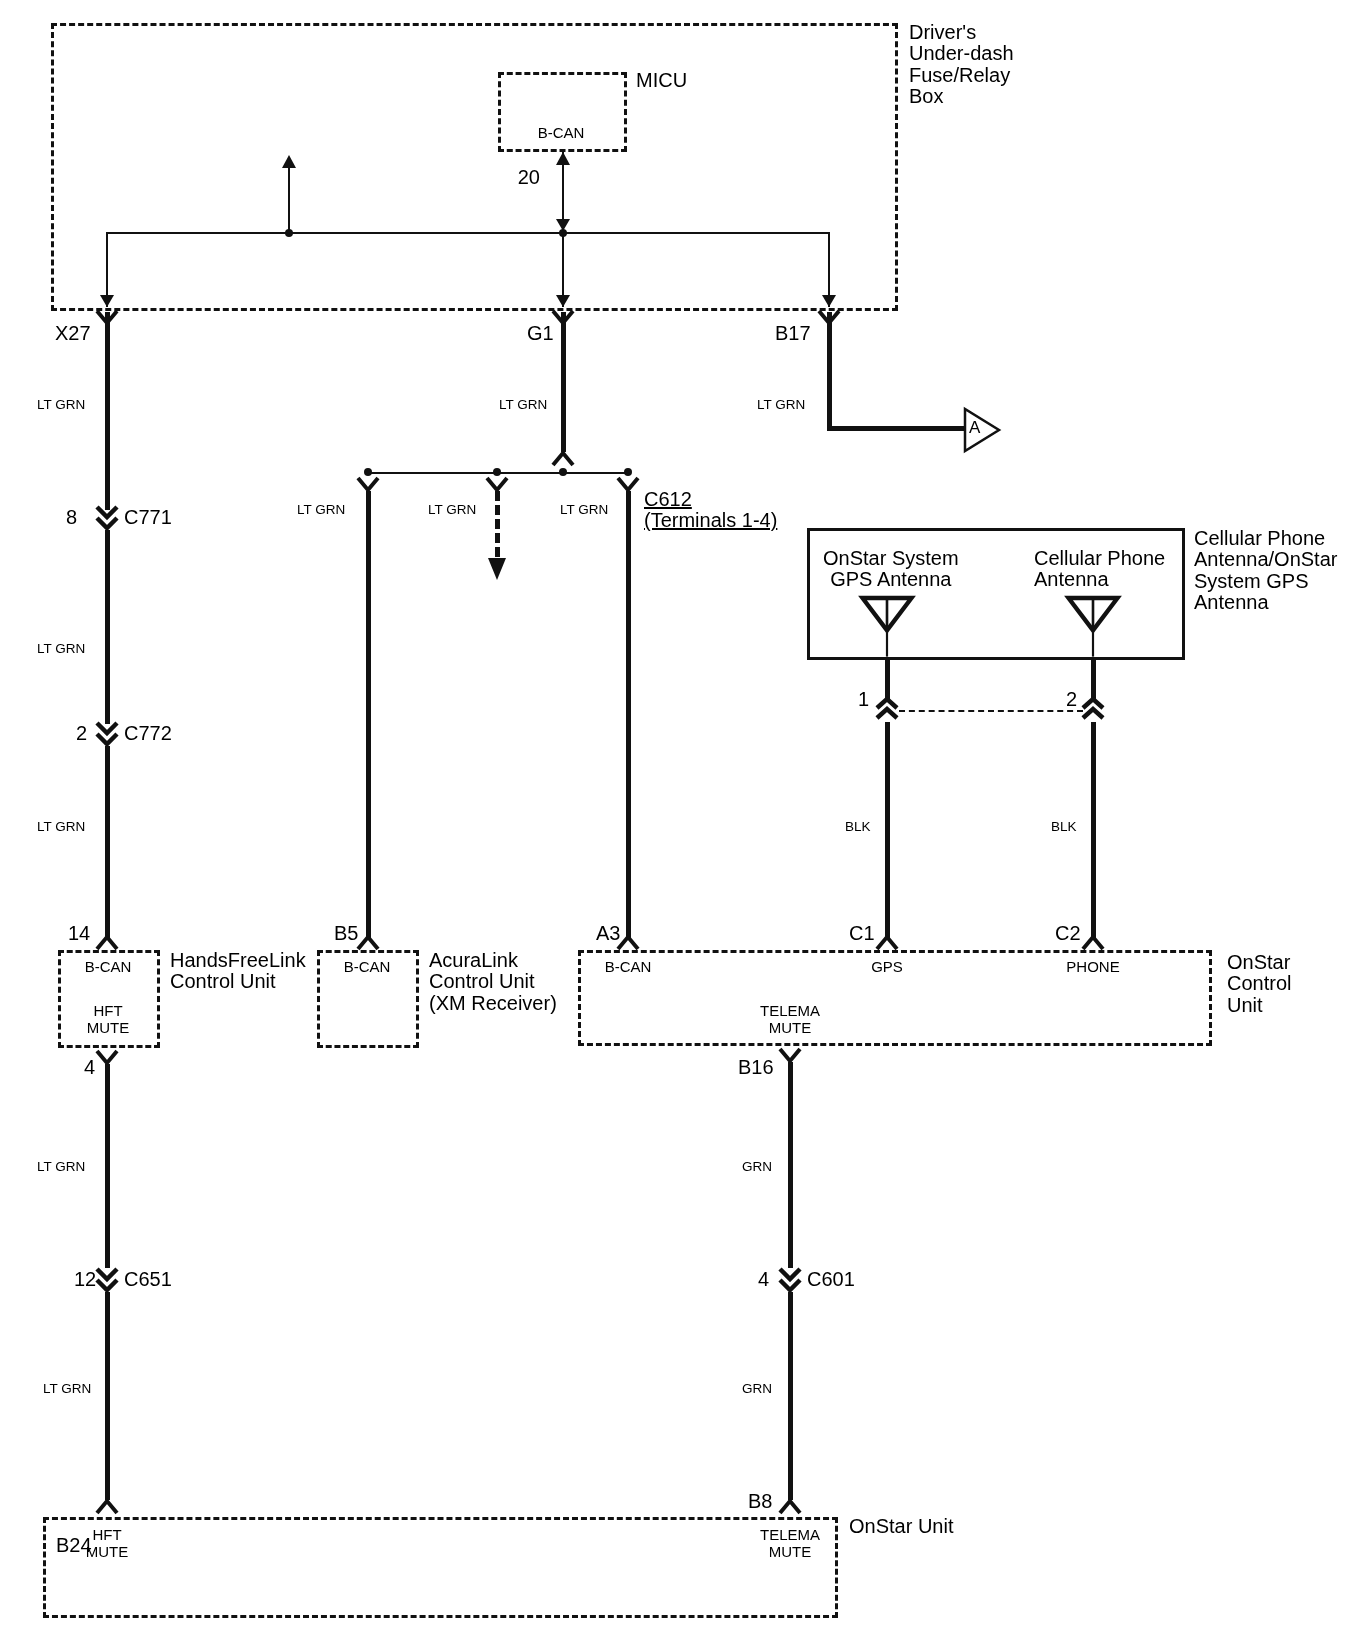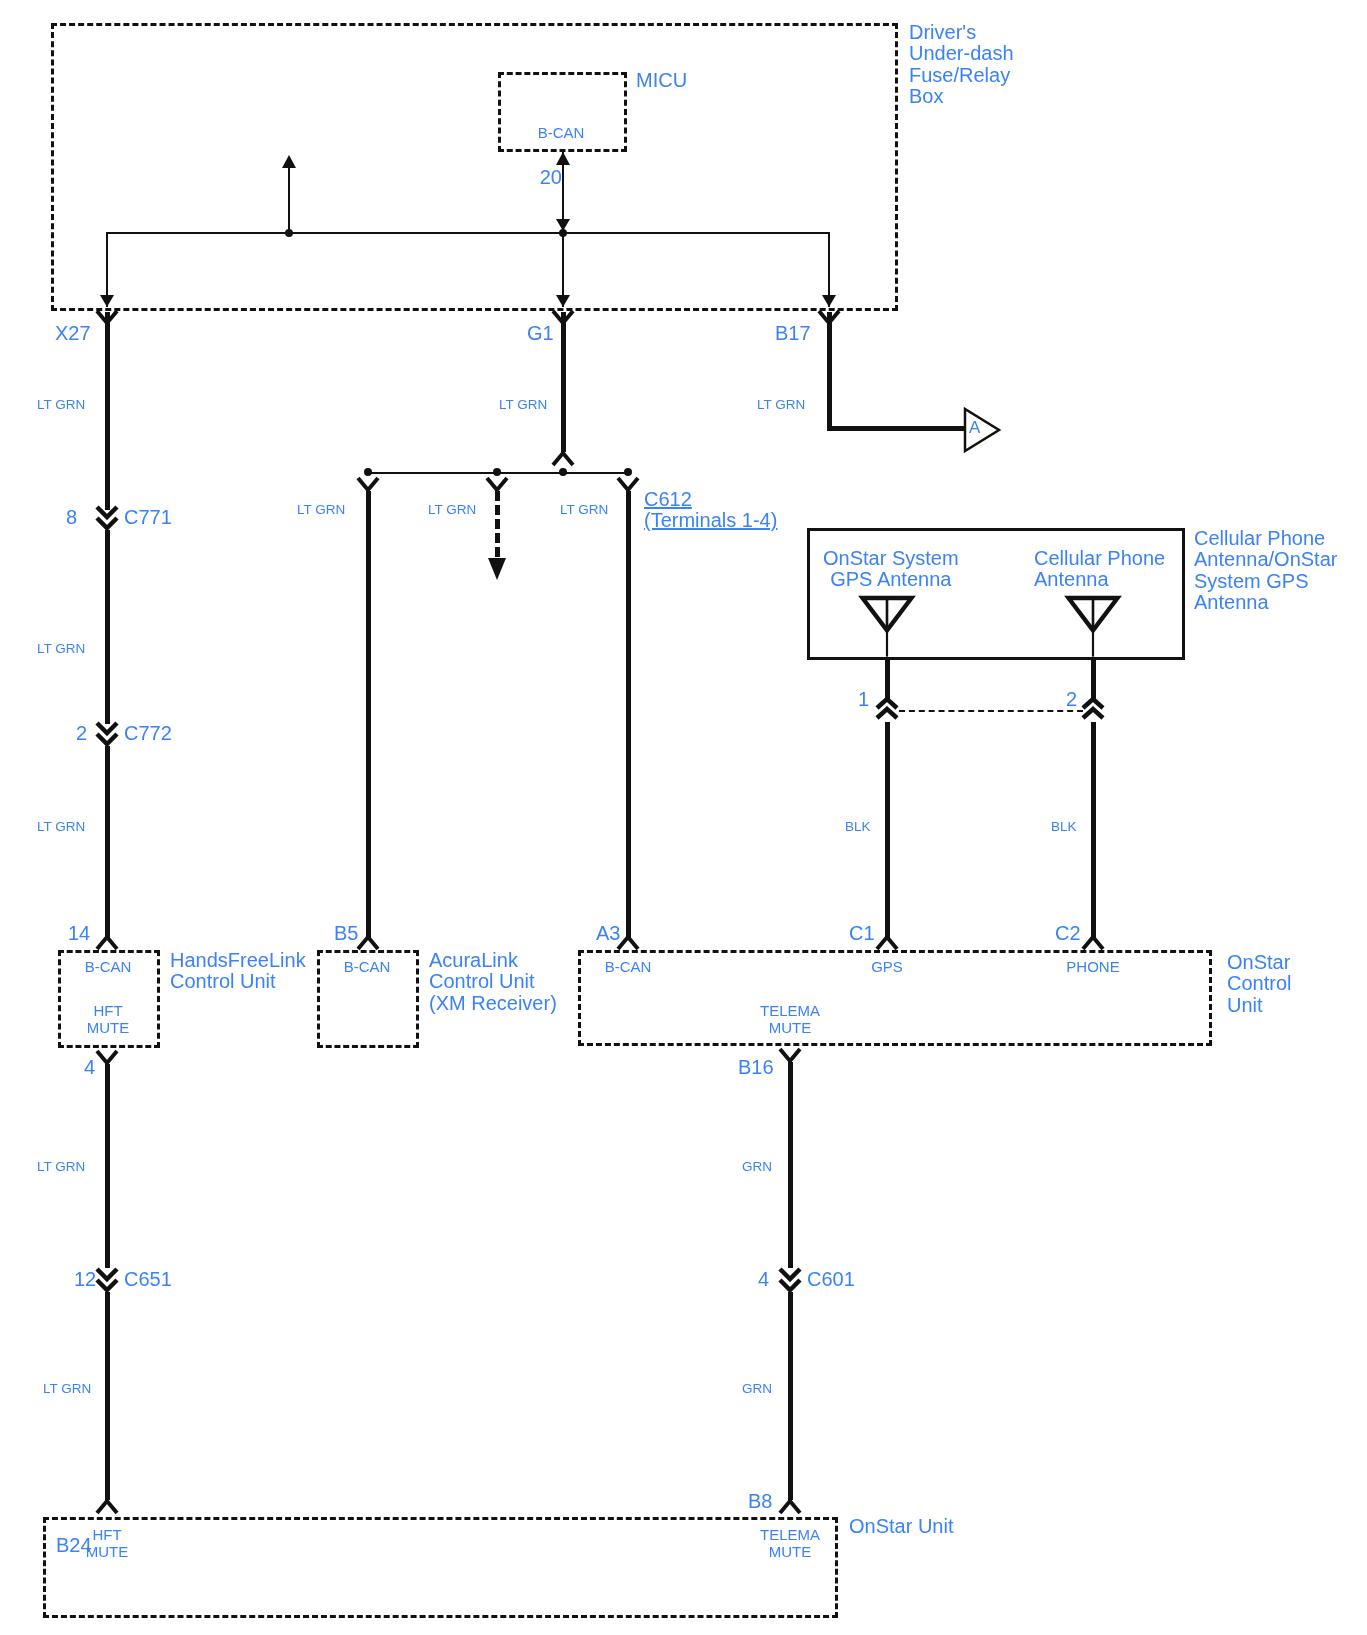--- a/index.html
+++ b/index.html
@@ -1,17 +1,17 @@
 <!DOCTYPE html>
 <html><head>
 <meta charset="utf-8">
 <style>
   html,body{margin:0;padding:0;background:#e8e8e8;}
   .canvas{position:relative;width:1367px;height:1635px;background:#ffffff;
-          font-family:"Liberation Sans", sans-serif;color:#3b82f6;overflow:hidden;}
+          font-family:"Liberation Sans", sans-serif;color:#000000;overflow:hidden;}
   .abs{position:absolute;}
   .t{position:absolute;font-size:20px;line-height:1.07;white-space:pre-line;}
   .s{position:absolute;font-size:13.5px;line-height:1.1;white-space:pre-line;}
   .m{position:absolute;font-size:15px;line-height:1.15;text-align:center;white-space:pre-line;}
   .pin{position:absolute;font-size:20px;}
   .wv{position:absolute;width:5px;background:#111;}
   .wh{position:absolute;height:5px;background:#111;}
   .tv{position:absolute;width:2px;background:#111;}
   .th{position:absolute;height:2px;background:#111;}
   .dashv{position:absolute;width:0;border-left:5px dashed #111;}
@@ -28,21 +28,21 @@
 
   <div class="boxd" style="left:51px;top:23px;width:841px;height:282px;"></div>
   <div class="t" style="left:909px;top:22px;width:120px;">Driver's
 Under-dash
 Fuse/Relay
 Box</div>
 
   <div class="boxd" style="left:498px;top:72px;width:123px;height:74px;"></div>
   <div class="t" style="left:636px;top:70px;">MICU</div>
   <div class="m" style="left:498px;top:124px;width:126px;">B-CAN</div>
-  <div class="pin" style="left:522px;top:166px;width:40px;text-align:right;">20</div>
+  <div class="pin" style="left:500px;top:166px;width:40px;text-align:right;">20</div>
 
   <div class="tv" style="left:562px;top:152px;height:81px;"></div>
   <div class="th" style="left:106px;top:232px;width:724px;"></div>
   <div class="tv" style="left:106px;top:233px;height:74px;"></div>
   <div class="tv" style="left:562px;top:233px;height:74px;"></div>
   <div class="tv" style="left:828px;top:233px;height:74px;"></div>
   <div class="tv" style="left:288px;top:166px;height:67px;"></div>
   <div class="dot" style="left:285px;top:229px;"></div>
   <div class="dot" style="left:559px;top:229px;"></div>
 

